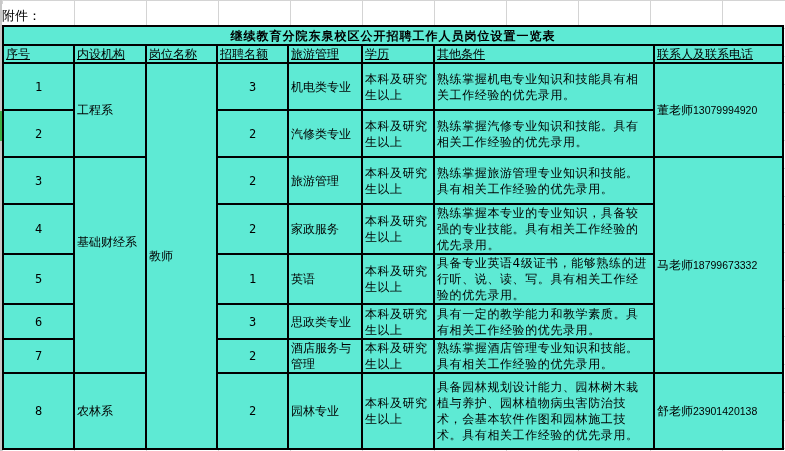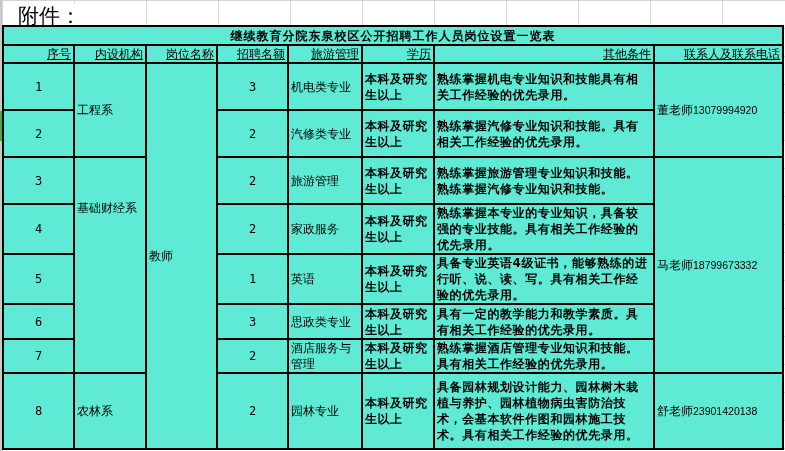--- a/index.html
+++ b/index.html
@@ -16,40 +16,40 @@
       linear-gradient(to right, #d4d4d4 1px, transparent 1px),
       linear-gradient(to bottom, #d4d4d4 1px, transparent 1px);
     background-size: 72px 100%, 100% 28px;
     background-position: 2px 0, 0 0;
     z-index:0;
   }
   .left-edge { position:absolute; left:0; top:0; width:2px; height:451px; background:#c8c8c8; z-index:1; }
   .sel-marker { position:absolute; left:0; top:111px; width:3px; height:30px; background:#3fae49; z-index:2; }
 
   .attach {
-    position:absolute; left:18px; top:4px; height:24px; line-height:24px;
-    font-size:21px; z-index:3; background:#fff; padding-right:4px;
+    position:absolute; left:2px; top:4px; height:24px; line-height:24px;
+    font-size:13px; z-index:3; background:#fff; padding-right:4px;
   }
 
   table.sheet {
     position:absolute; left:2px; top:25px; z-index:3;
     border-collapse:collapse; table-layout:fixed; background:#5eead4;
     width:780px;
   }
   table.sheet td {
     border:2px solid #000; padding:0 2px; overflow:hidden;
     font-size:12px; line-height:16px; vertical-align:middle;
   }
   td.title { text-align:center; font-weight:bold; font-size:15px; height:17px; line-height:17px; letter-spacing:1px; }
-  td.hdr { text-align:right; font-size:12px; height:13px; line-height:13px; text-decoration:underline;margin-left:8px; }
+  td.hdr { text-align:left; font-size:12px; height:13px; line-height:13px; text-decoration:underline;margin-left:8px; }
   td.c { }
   td.l { text-align:left; }
   td.num { font-family:"DejaVu Sans Mono", monospace; font-size:11px; text-align:center; }
-  td.cond { font-size:12px; line-height:15px; letter-spacing:0.6px; padding-left:3px;font-weight:bold; }
-  td.edu { font-size:12px; line-height:15px; letter-spacing:0.5px;font-weight:bold; }
+  td.cond { font-size:12px; line-height:15px; letter-spacing:0.6px; padding-left:3px; }
+  td.edu { font-size:12px; line-height:15px; letter-spacing:0.5px; }
   td.contact { font-size:12px; text-align:left; padding-left:1px; white-space:nowrap; }
   td.contact .phone { font-size:10.5px; font-family:"Liberation Sans", sans-serif; }
   td.cont-empty { border-top:1px solid #c6e6c8 !important; }
 </style>
 </head>
 <body>
 
 <div class="grid-bg"></div>
 <div class="left-edge"></div>
 <div class="sel-marker"></div>
@@ -98,25 +98,25 @@
   <tr style="height:47px">
     <td class="num">2</td>
     <td class="num">2</td>
     <td class="l">汽修类专业</td>
     <td class="edu l">本科及研究生以上</td>
     <td class="cond l">熟练掌握汽修专业知识和技能。具有相关工作经验的优先录用。</td>
   </tr>
 
   <tr style="height:47px">
     <td class="num">3</td>
-    <td class="c" rowspan="5" style="vertical-align:top;padding-top:42px;">基础财经系</td>
+    <td class="c" rowspan="5" style="vertical-align:top;padding-top:76px;">基础财经系</td>
     <td class="num">2</td>
     <td class="l">旅游管理</td>
     <td class="edu l">本科及研究生以上</td>
-    <td class="cond l">熟练掌握旅游管理专业知识和技能。熟练掌握汽修专业知识和技能。</td>
+    <td class="cond l">熟练掌握旅游管理专业知识和技能。具有相关工作经验的优先录用。</td>
     <td class="contact cont-empty" rowspan="5">
       <span>马老师</span><span class="phone">18799673332</span>
     </td>
   </tr>
 
   <tr style="height:47px">
     <td class="num">4</td>
     <td class="num">2</td>
     <td class="l">家政服务</td>
     <td class="edu l">本科及研究生以上</td>

